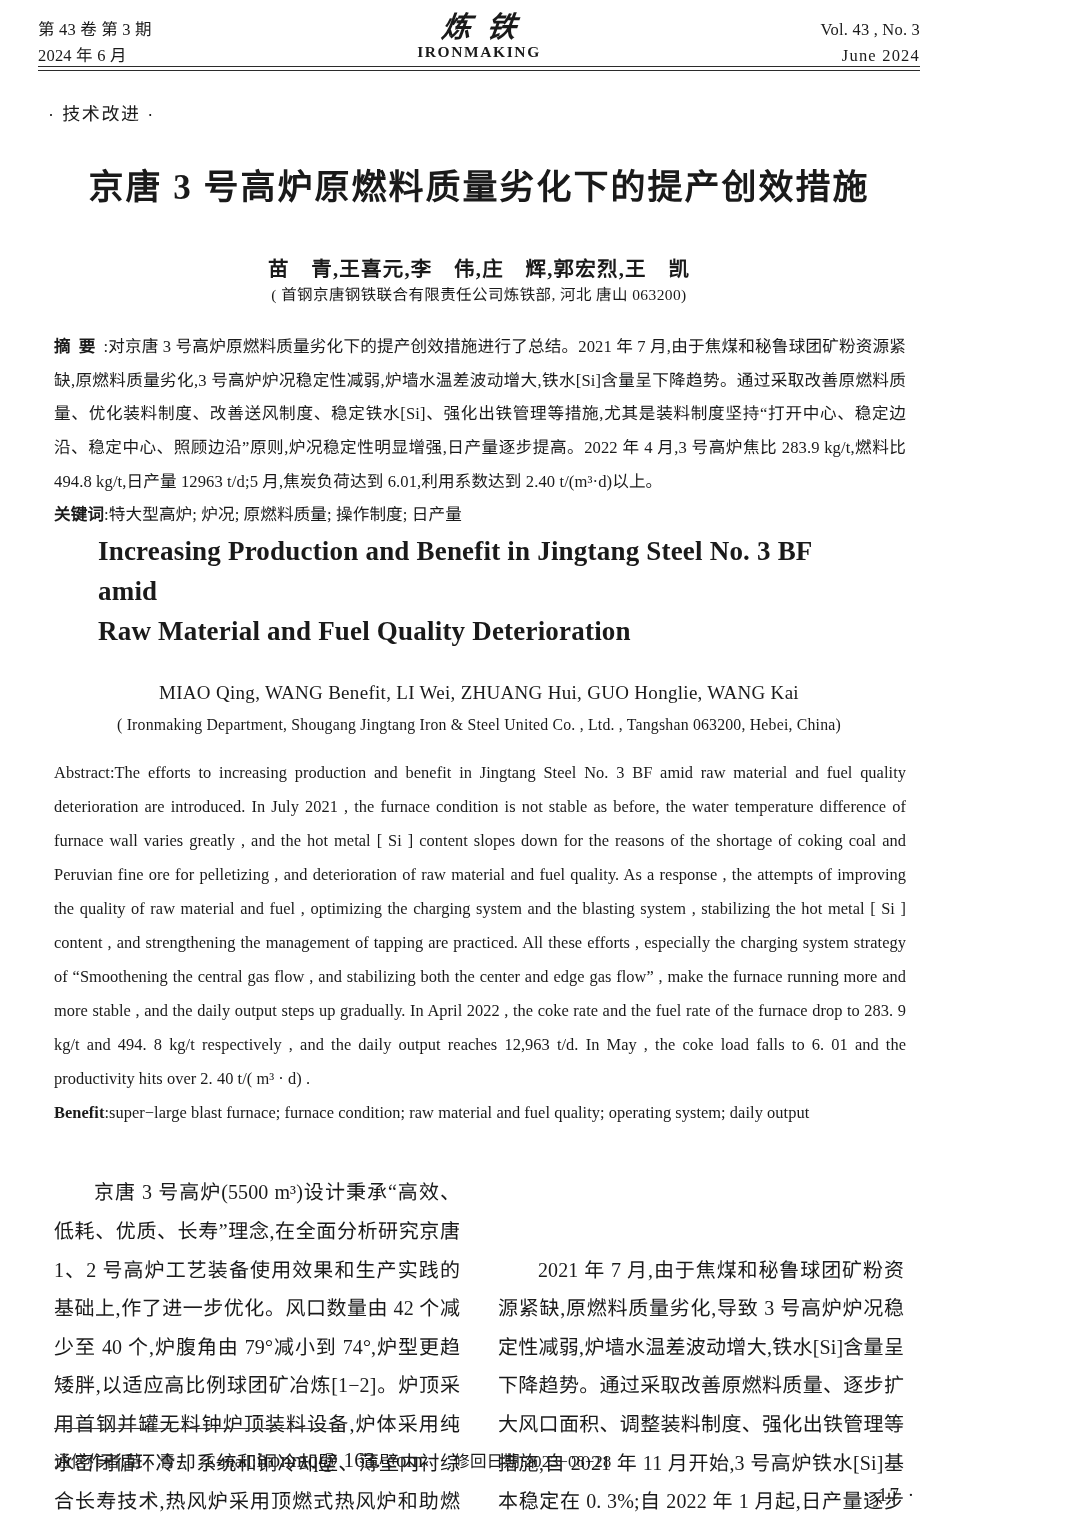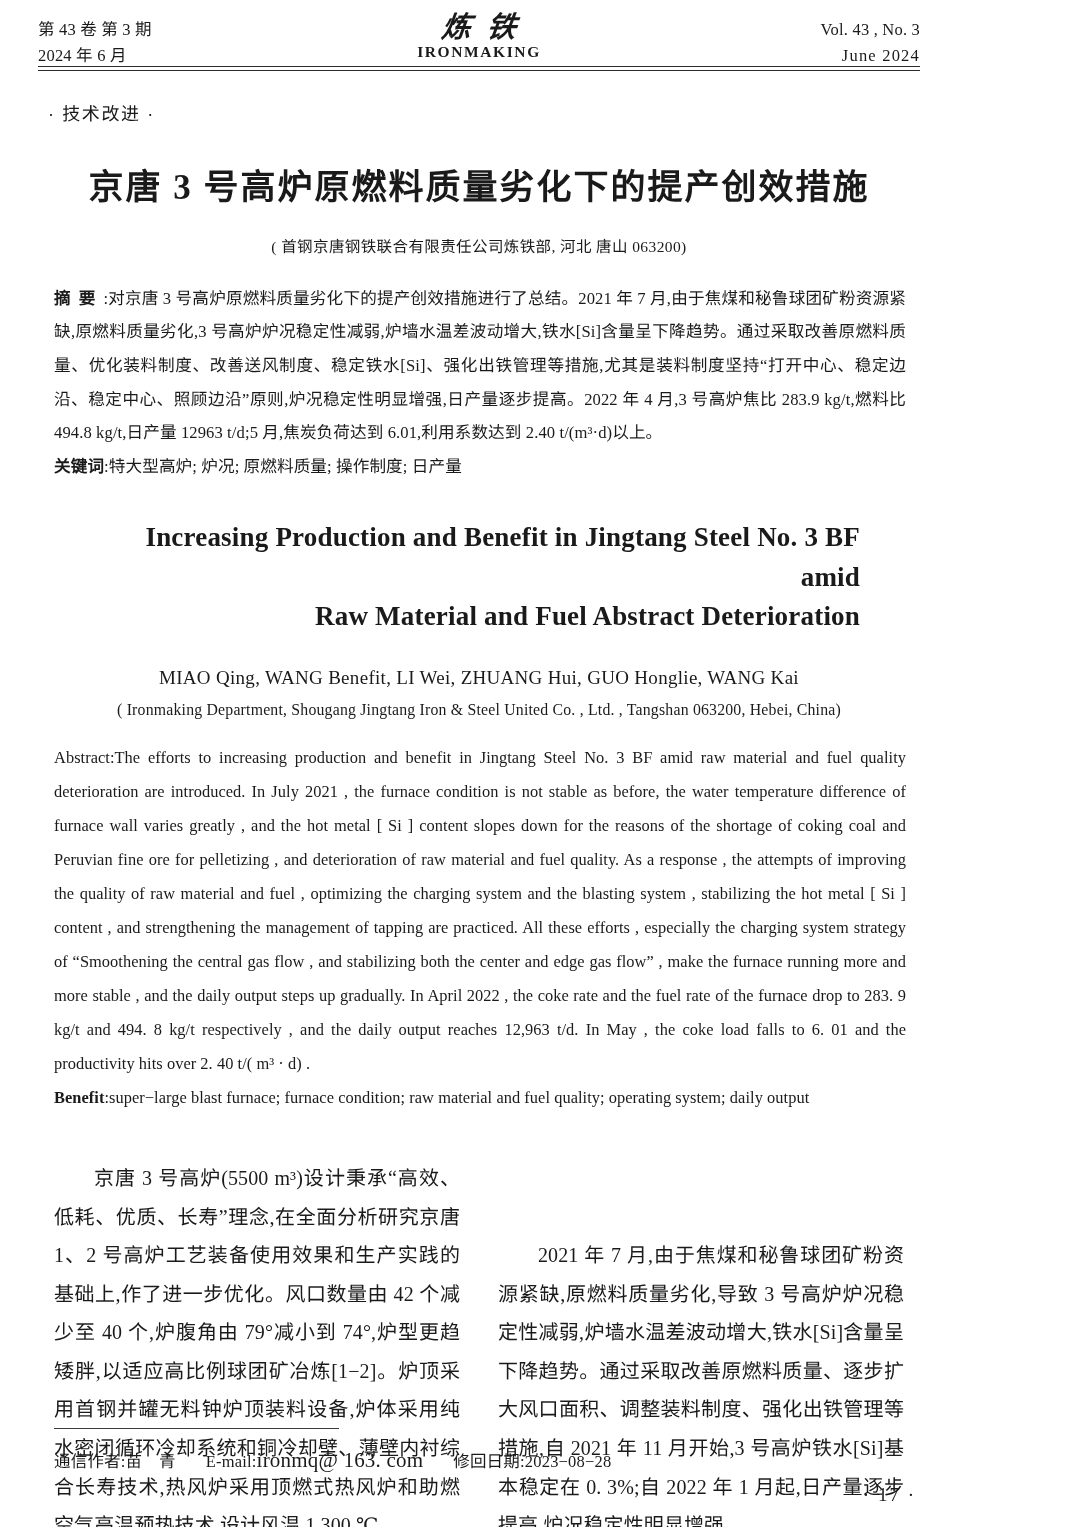--- a/index.html
+++ b/index.html
@@ -133,26 +133,25 @@
     padding: 0 14px 0 16px;
     font-family: "Liberation Serif", "DejaVu Serif", serif;
     font-size: 16.6px;
     line-height: 2.03;
     letter-spacing: .1px;
   }
   .kw-cn .lbl { font-weight: 700; }
 
   
   .title-en {
-    text-align: right;
+    text-align: left;
     font-family: "Liberation Serif", "DejaVu Serif", serif;
     font-size: 27px;
     font-weight: 700;
     line-height: 1.48;
-    margin-top: 34px;
     padding: 0 60px;
     letter-spacing: .2px;
   }
   .authors-en {
     text-align: center;
     font-family: "Liberation Serif", "DejaVu Serif", serif;
     font-size: 19px;
     margin-top: 30px;
     letter-spacing: .3px;
   }
@@ -256,32 +255,33 @@
       <div>Vol. 43 , No. 3</div>
       <div class="rh-row2">June   2024</div>
     </div>
   </div>
 
   <div class="double-rule"></div>
 
   <div class="category">· 技术改进 ·</div>
 
   <h1 class="title-cn">京唐 3 号高炉原燃料质量劣化下的提产创效措施</h1>
+  <div class="authors-cn">苗　青,王喜元,李　伟,庄　辉,郭宏烈,王　凯</div>
   <div class="affil-cn">( 首钢京唐钢铁联合有限责任公司炼铁部, 河北  唐山  063200)</div>
 
   <div class="abs-cn">
     <span class="lbl">摘要</span><span>:</span><span>对京唐 3 号高炉原燃料质量劣化下的提产创效措施进行了总结。2021 年 7 月,由于焦煤和秘鲁球团矿粉资源紧缺,原燃料质量劣化,3 号高炉炉况稳定性减弱,炉墙水温差波动增大,铁水[Si]含量呈下降趋势。通过采取改善原燃料质量、优化装料制度、改善送风制度、稳定铁水[Si]、强化出铁管理等措施,尤其是装料制度坚持“打开中心、稳定边沿、稳定中心、照顾边沿”原则,炉况稳定性明显增强,日产量逐步提高。2022 年 4 月,3 号高炉焦比 283.9 kg/t,燃料比 494.8 kg/t,日产量 12963 t/d;5 月,焦炭负荷达到 6.01,利用系数达到 2.40 t/(m³·d)以上。</span>
   </div>
   <div class="kw-cn">
     <span class="lbl">关键词</span><span>:</span><span>特大型高炉; 炉况; 原燃料质量; 操作制度; 日产量</span>
   </div>
 
   <div class="title-en">
     <div>Increasing Production and Benefit in Jingtang Steel No. 3 BF amid</div>
-    <div>Raw Material and Fuel Abstract Deterioration</div>
+    <div>Raw Material and Fuel Quality Deterioration</div>
   </div>
   <div class="authors-en">MIAO Qing,  WANG Benefit,  LI Wei,  ZHUANG Hui,  GUO Honglie,  WANG Kai</div>
   <div class="affil-en">( Ironmaking Department, Shougang Jingtang Iron &amp; Steel United Co. ,  Ltd. ,  Tangshan  063200,  Hebei,  China)</div>
 
   <div class="abs-en">
     <span class="lbl">Abstract</span><span>:</span><span>The efforts to increasing production and benefit in Jingtang Steel No. 3 BF amid raw material and fuel quality deterioration are introduced.  In July 2021 , the furnace condition is not stable as before,  the water temperature difference of furnace wall varies greatly ,  and the hot metal [ Si ] content slopes down for the reasons of the shortage of coking coal and Peruvian fine ore for pelletizing ,  and deterioration of raw material and fuel quality.  As a response ,  the attempts of improving the quality of raw material and fuel ,  optimizing the charging system and the blasting system ,  stabilizing the hot metal [ Si ] content ,  and strengthening the management of tapping are practiced.  All these efforts ,  especially the charging system strategy of “Smoothening the central gas flow ,  and stabilizing both the center and edge gas flow” ,  make the furnace running more and more stable ,  and the daily output steps up gradually.  In April 2022 ,  the coke rate and the fuel rate of the furnace drop to 283. 9 kg/t and 494. 8 kg/t respectively ,  and the daily output reaches 12,963 t/d.  In May ,  the coke load falls to 6. 01 and the productivity hits over 2. 40 t/( m³ · d) .</span>
   </div>
   <div class="kw-en">
     <span class="lbl">Benefit</span><span>:</span><span>super−large blast furnace; furnace condition; raw material and fuel quality; operating system; daily output</span>
   </div>

